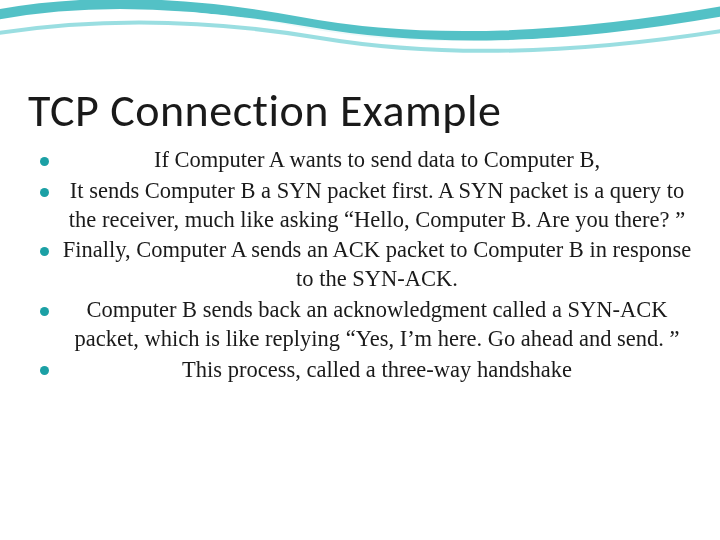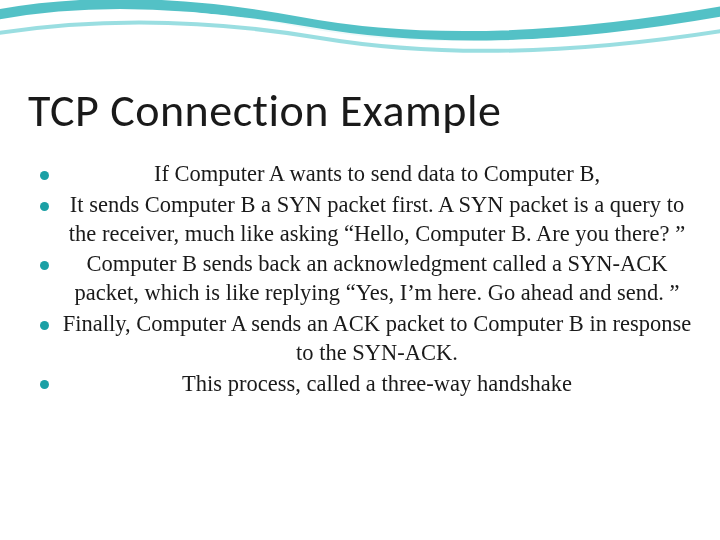--- a/index.html
+++ b/index.html
@@ -20,21 +20,21 @@
     top: 82px;
     left: 28px;
     right: 28px;
   }
   .title {
     font-family: 'Segoe UI Light', 'Segoe UI', 'Calibri Light', Calibri, sans-serif;
     font-weight: 300;
     font-size: 46px;
     color: #1a1a1a;
     letter-spacing: 0.5px;
-    margin-bottom: 22px;
+    margin-bottom: 8px;
   }
   .bullets {
     list-style: none;
     padding-left: 8px;
     text-align: center;
   }
   .bullets li {
     position: relative;
     padding-left: 26px;
     font-size: 22.5px;
@@ -60,17 +60,17 @@
   <path d="M -20 18 Q 120 -12 300 22 Q 480 56 740 8" stroke="#35b6bc" stroke-width="10" fill="none" opacity="0.85"></path>
   <path d="M -20 28 Q 130 -2 310 30 Q 490 62 740 18" stroke="#ffffff" stroke-width="6" fill="none" opacity="0.9"></path>
   <path d="M -20 36 Q 140 8 320 38 Q 500 68 740 28" stroke="#6fd0d4" stroke-width="4" fill="none" opacity="0.7"></path>
 </svg>
 
 <div class="content">
   <h1 class="title">TCP Connection Example</h1>
   <ul class="bullets">
     <li>If Computer A wants to send data to Computer B,</li>
     <li>It sends Computer B a SYN packet first. A SYN packet is a query to the receiver, much like asking “Hello, Computer B. Are you there? ”</li>
+    <li>Finally, Computer A sends an ACK packet to Computer B in response to the SYN-ACK.</li>
     <li>Computer B sends back an acknowledgment called a SYN-ACK packet, which is like replying “Yes, I’m here. Go ahead and send. ”</li>
-    <li>Finally, Computer A sends an ACK packet to Computer B in response to the SYN-ACK.</li>
     <li>This process, called a three-way handshake</li>
   </ul>
 </div>
 
 </body></html>

